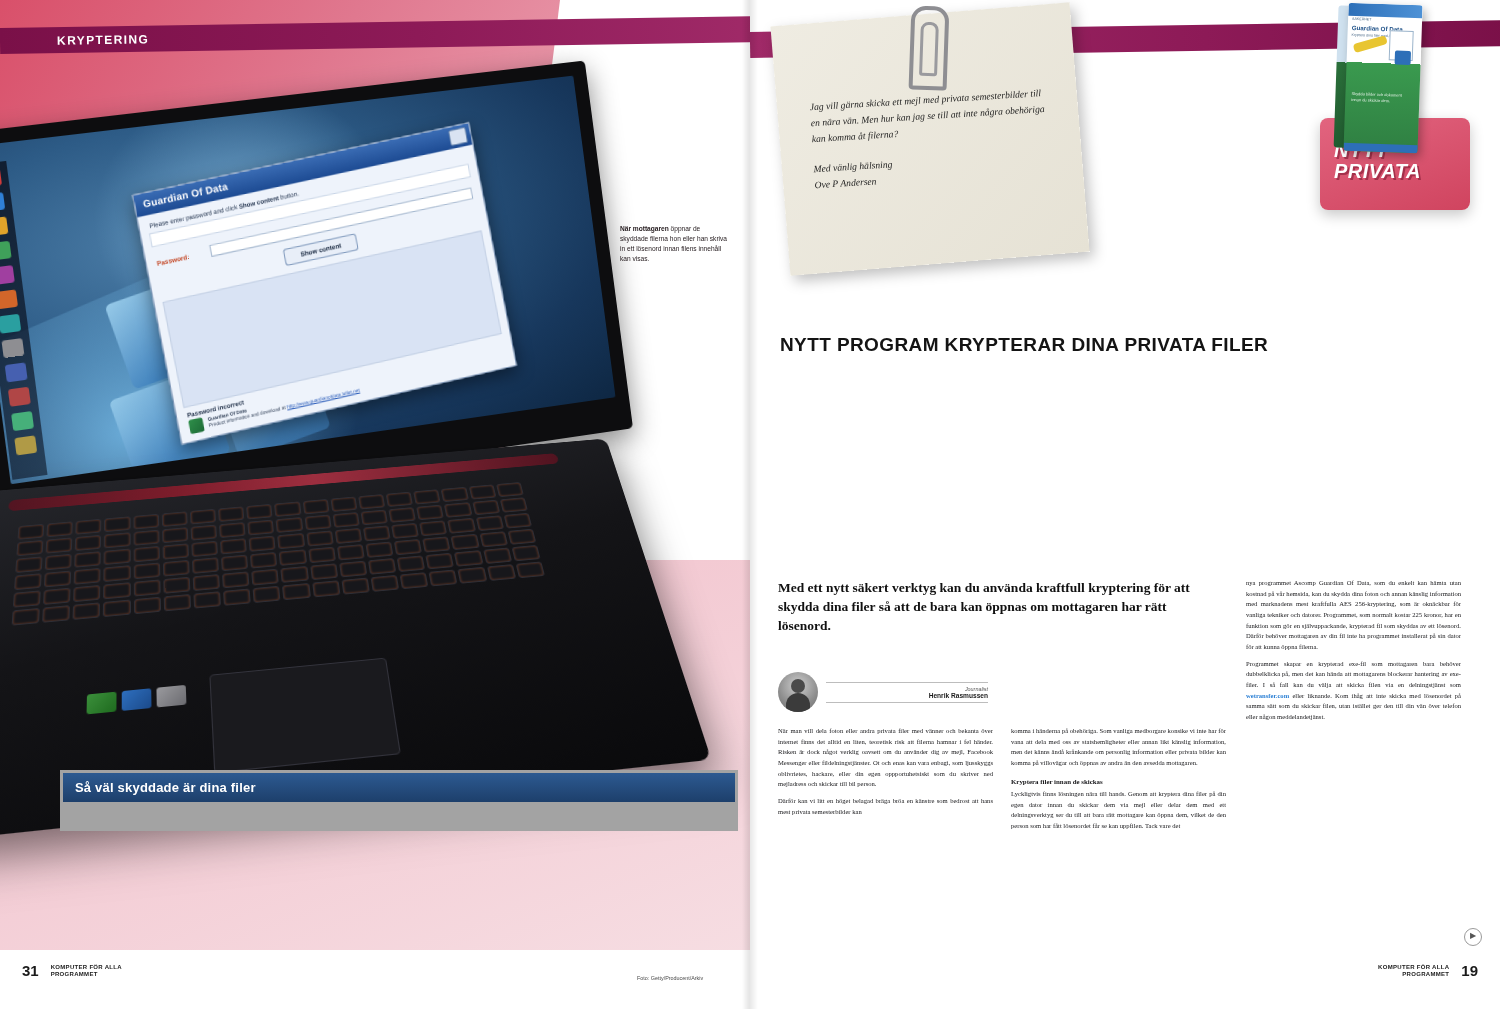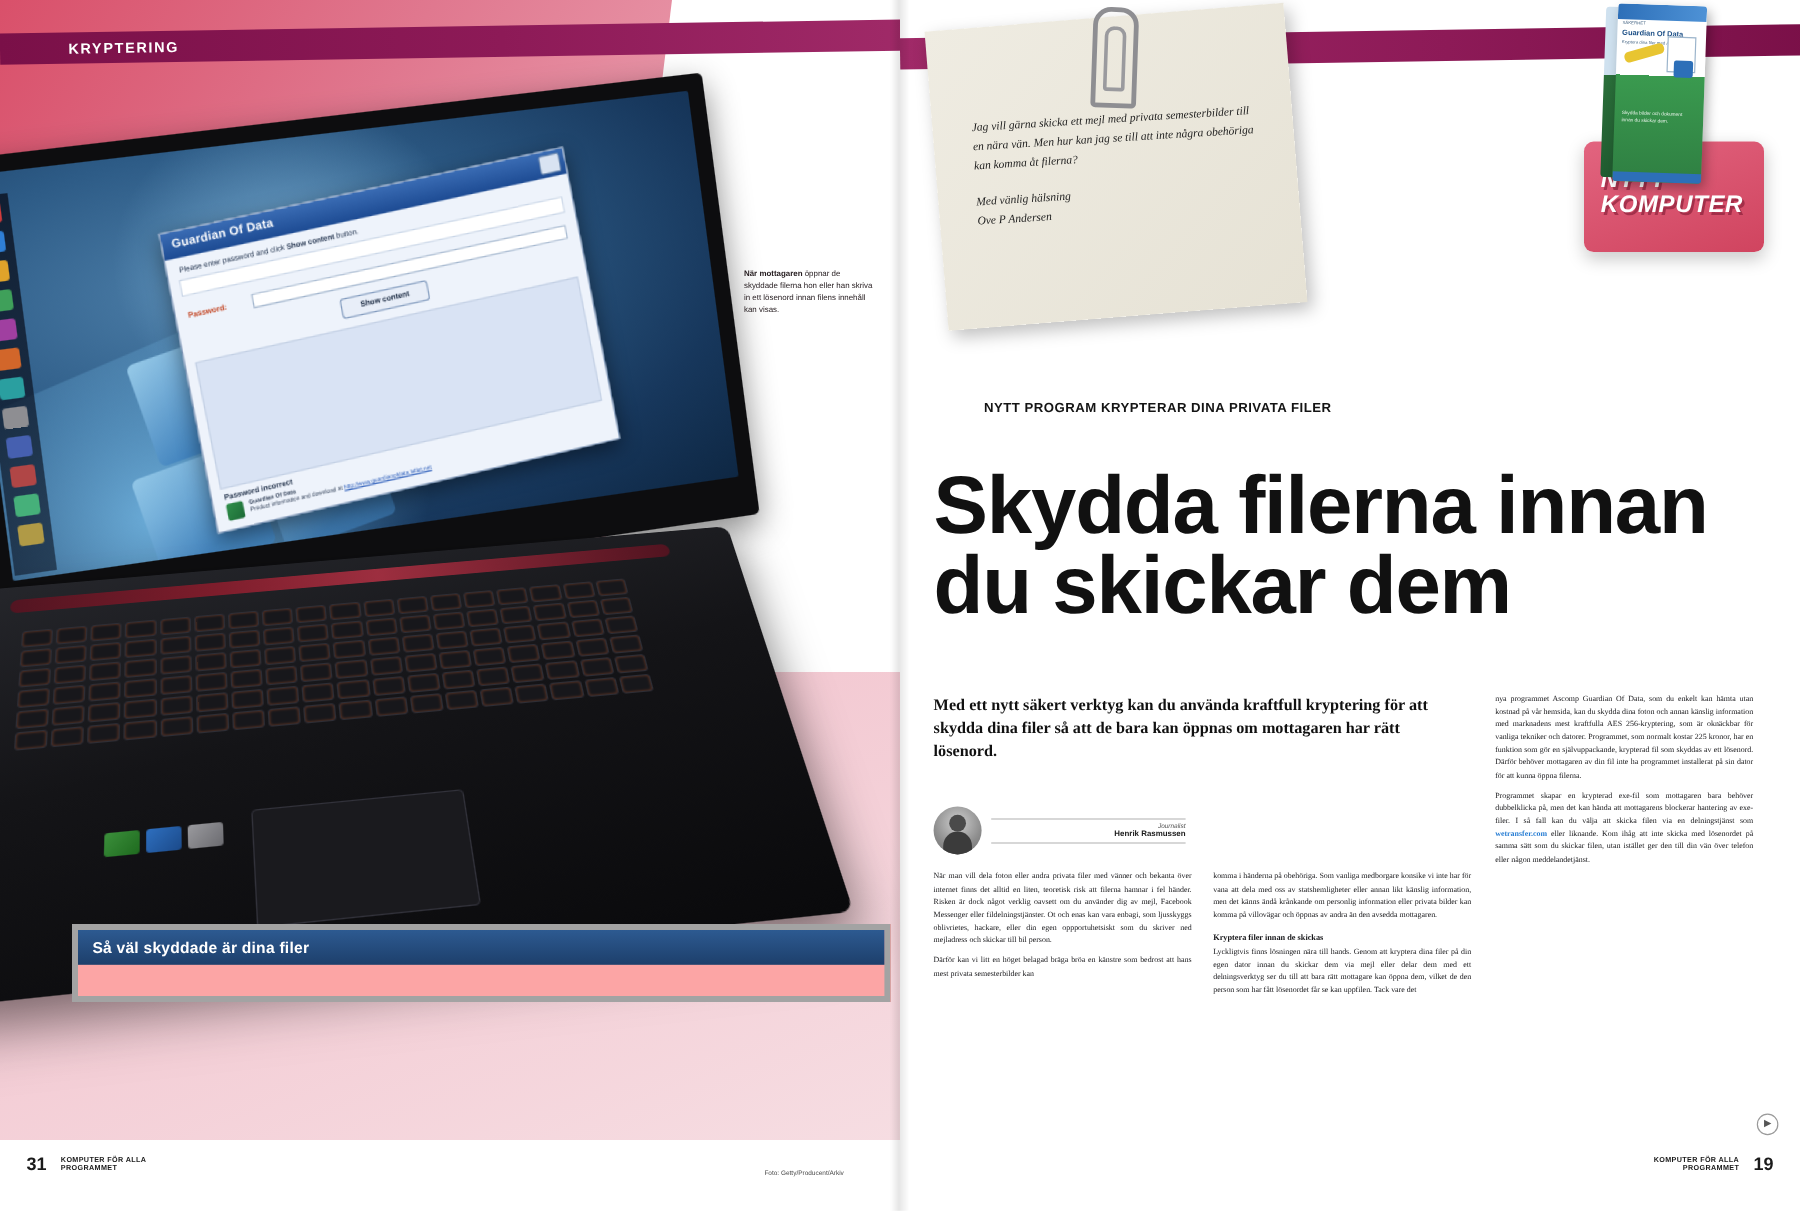--- a/index.html
+++ b/index.html
@@ -78,21 +78,21 @@
   .badges{position:absolute;left:118px;top:246px;display:flex;gap:5px;}
   .badge-s{width:28px;height:20px;border-radius:3px;}
 
   
   .photo-caption{position:absolute;left:620px;top:224px;width:110px;
     font-size:6.6px;line-height:1.52;color:#231a1d;font-family:"Liberation Sans",sans-serif;}
   .photo-caption b{font-weight:bold;}
 
   
   .factbox{position:absolute;left:60px;top:770px;width:672px;
-    border:5px solid #a3a3a3;background:#fca5a5;}
+    border:3px solid #a3a3a3;background:#a3a3a3;}
   .factbox-head{background:linear-gradient(180deg,#2d5a91,#1d3f6b);color:#ffffff;
     font-size:13px;font-weight:bold;padding:7px 12px;letter-spacing:.2px;}
   .factbox-cols{display:flex;padding:12px 12px 14px 12px;gap:0;}
   .fcol{flex:1;padding:0 11px;font-size:7.1px;line-height:1.62;color:#1d1416;
     border-right:1px solid #d9a79b;}
   .fcol:last-child{border-right:none;}
 
   
   .foot-left{position:absolute;left:22px;top:962px;display:flex;align-items:center;gap:12px;}
   .pagenum{font-size:15px;font-weight:bold;color:#1a1a1a;}
@@ -137,22 +137,22 @@
   .box-lockico{position:absolute;right:4px;top:20px;width:16px;height:14px;background:#2d6fb8;border-radius:2px;}
   .box-bottomtxt{position:absolute;left:6px;top:88px;width:60px;font-size:4px;color:#e7f3e9;line-height:1.4;}
   .box-footband{position:absolute;left:0;bottom:0;width:100%;height:8px;background:#2d6fb8;}
   .nytt-badge{position:absolute;left:570px;top:118px;width:150px;height:92px;
     background:linear-gradient(160deg,#e2647f,#d0445f);border-radius:8px;
     box-shadow:0 5px 14px rgba(0,0,0,.22);}
   .nytt-txt{position:absolute;left:14px;top:22px;width:122px;color:#ffffff;font-weight:bold;
     font-style:italic;font-size:20px;line-height:1.05;letter-spacing:.5px;
     text-shadow:2px 2px 0 rgba(120,20,45,.55);}
 
-  .kicker{position:absolute;left:30px;top:334px;font-size:11px;font-weight:bold;color:#141414;
-    letter-spacing:.4px;font-family:"Liberation Sans",sans-serif;margin-left:40px;}
+  .kicker{position:absolute;left:30px;top:334px;font-size:19px;font-weight:bold;color:#141414;
+    letter-spacing:.4px;font-family:"Liberation Sans",sans-serif;}
   .headline{position:absolute;left:28px;top:388px;width:690px;font-size:68px;font-weight:bold;
     line-height:.98;color:#111111;letter-spacing:-1px;font-family:"Liberation Sans",sans-serif;}
 
   .standfirst{position:absolute;left:28px;top:578px;width:430px;
     font-family:"Liberation Serif",serif;font-weight:bold;font-size:13.5px;line-height:1.42;color:#111111;}
 
   .byline{position:absolute;left:28px;top:672px;width:210px;display:flex;align-items:center;gap:8px;}
   .avatar{width:40px;height:40px;border-radius:50%;flex:none;overflow:hidden;
     background:radial-gradient(circle at 50% 34%,#cfcfcf,#8d8d8d 60%,#6a6a6a 100%);position:relative;}
   .avatar:after{content:"";position:absolute;left:8px;top:21px;width:24px;height:22px;
@@ -393,45 +393,41 @@
           <div>Med vänlig hälsning</div>
           <div>Ove P Andersen</div>
         </div>
       </div>
     </div>
     <div class="clip" style="position:absolute;left:160px;top:6px;"></div>
 
     <div class="nytt-badge">
       <div class="nytt-txt">
         <div>NYTT</div>
-        <div>KOMPUTER</div>
+        <div>PRIVATA</div>
       </div>
     </div>
     <div class="boxshot">
       <div class="box-spine"></div>
       <div class="box-front">
         <div class="box-topband"></div>
         <div class="box-sub">SÄKERHET</div>
         <div class="box-title">Guardian Of Data</div>
         <div class="box-sub">Kryptera dina filer med AES 256</div>
         <div class="box-art">
           <div class="box-doc"></div>
           <div class="box-key"></div>
           <div class="box-lockico"></div>
         </div>
         <div class="box-bottomtxt">Skydda bilder och dokument innan du skickar dem.</div>
         <div class="box-footband"></div>
       </div>
     </div>
 
     <div class="kicker">NYTT PROGRAM KRYPTERAR DINA PRIVATA FILER</div>
-    <div class="headline">
-      <div>Skydda filerna innan</div>
-      <div>du skickar dem</div>
-    </div>
     <div class="standfirst">Med ett nytt säkert verktyg kan du använda kraftfull kryptering för att skydda dina filer så att de bara kan öppnas om mottagaren har rätt lösenord.</div>
 
     <div class="byline">
       <div class="avatar"></div>
       <div class="byline-lines">
         <div class="by-role">Journalist</div>
         <div class="by-name">Henrik Rasmussen</div>
       </div>
     </div>
 

